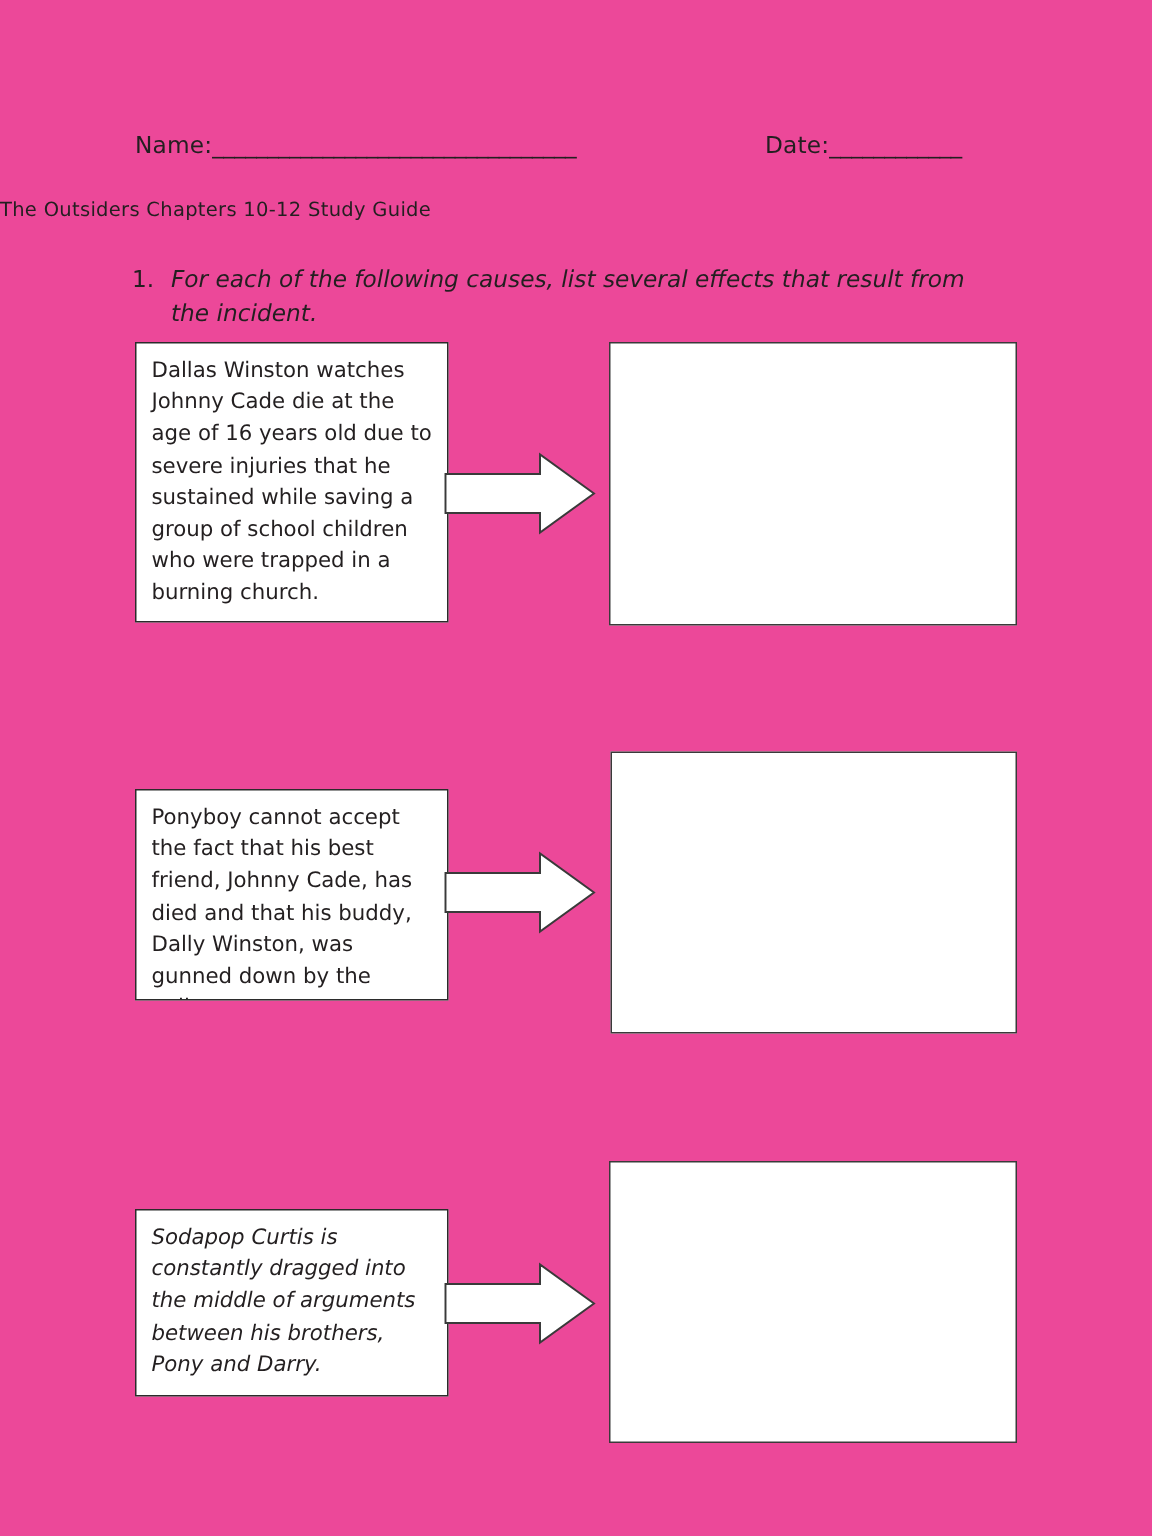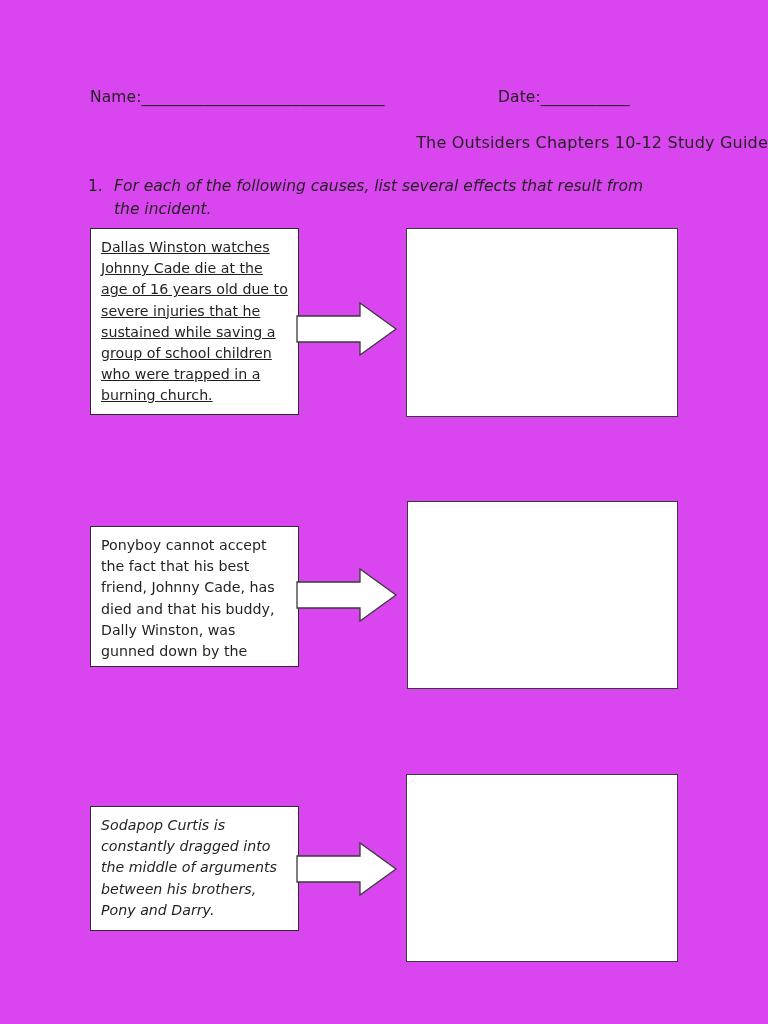--- a/index.html
+++ b/index.html
@@ -9,53 +9,53 @@
     background: #ffffff;
   }
   body {
     font-family: "DejaVu Sans", sans-serif;
     color: #231f20;
   }
   #page {
     position: relative;
     width: 768px;
     height: 1024px;
-    background: #d946ef;
+    background: #ec4899;
     overflow: hidden;
   }
 
   
   .header-row {
     position: absolute;
     left: 90px;
     top: 88px;
     width: 600px;
     height: 26px;
   }
   .field {
     position: absolute;
     white-space: nowrap;
     font-size: 15.5px;
     letter-spacing: 0.1px;
     color: #231f20;
   }
   .field-name { left: 0px; top: 0px; }
-  .field-date { left: 408px; top: 0px; }
+  .field-date { left: 420px; top: 0px; }
   .field .blank {
     letter-spacing: -0.4px;
   }
 
   
   .doc-title {
     position: absolute;
     left: 0;
     top: 133px;
     width: 768px;
-    text-align: right;
-    font-size: 16px;
+    text-align: left;
+    font-size: 13px;
     letter-spacing: 0.2px;
     color: #231f20;
   }
 
   
   .instruction {
     position: absolute;
     left: 88px;
     top: 175px;
     width: 572px;
@@ -123,21 +123,21 @@
   </div>
 
   <div class="doc-title">The Outsiders Chapters 10-12 Study Guide</div>
 
   <div class="instruction">
     <span class="num">1.</span>
     <span class="body">For each of the following causes, list several effects that result from the incident.</span>
   </div>
 
   <div class="row" style="top:0;">
-    <div class="cause-box" style="left:90px; top:228px; width:209px; height:187px;text-decoration:underline;">Dallas Winston watches Johnny Cade die at the age of 16 years old due to severe injuries that he sustained while saving a group of school children who were trapped in a burning church.</div>
+    <div class="cause-box" style="left:90px; top:228px; width:209px; height:187px;">Dallas Winston watches Johnny Cade die at the age of 16 years old due to severe injuries that he sustained while saving a group of school children who were trapped in a burning church.</div>
 
     <span class="arrow" style="left:296px; top:299px; width:102px; height:60px;">
       <svg width="102" height="60" viewBox="0 0 102 60">
         <polygon class="arrow-shape" points="1,17 64,17 64,4 100,30 64,56 64,43 1,43"></polygon>
       </svg>
     </span>
 
     <div class="effect-box" style="left:406px; top:228px; width:272px; height:189px;"></div>
   </div>
 

